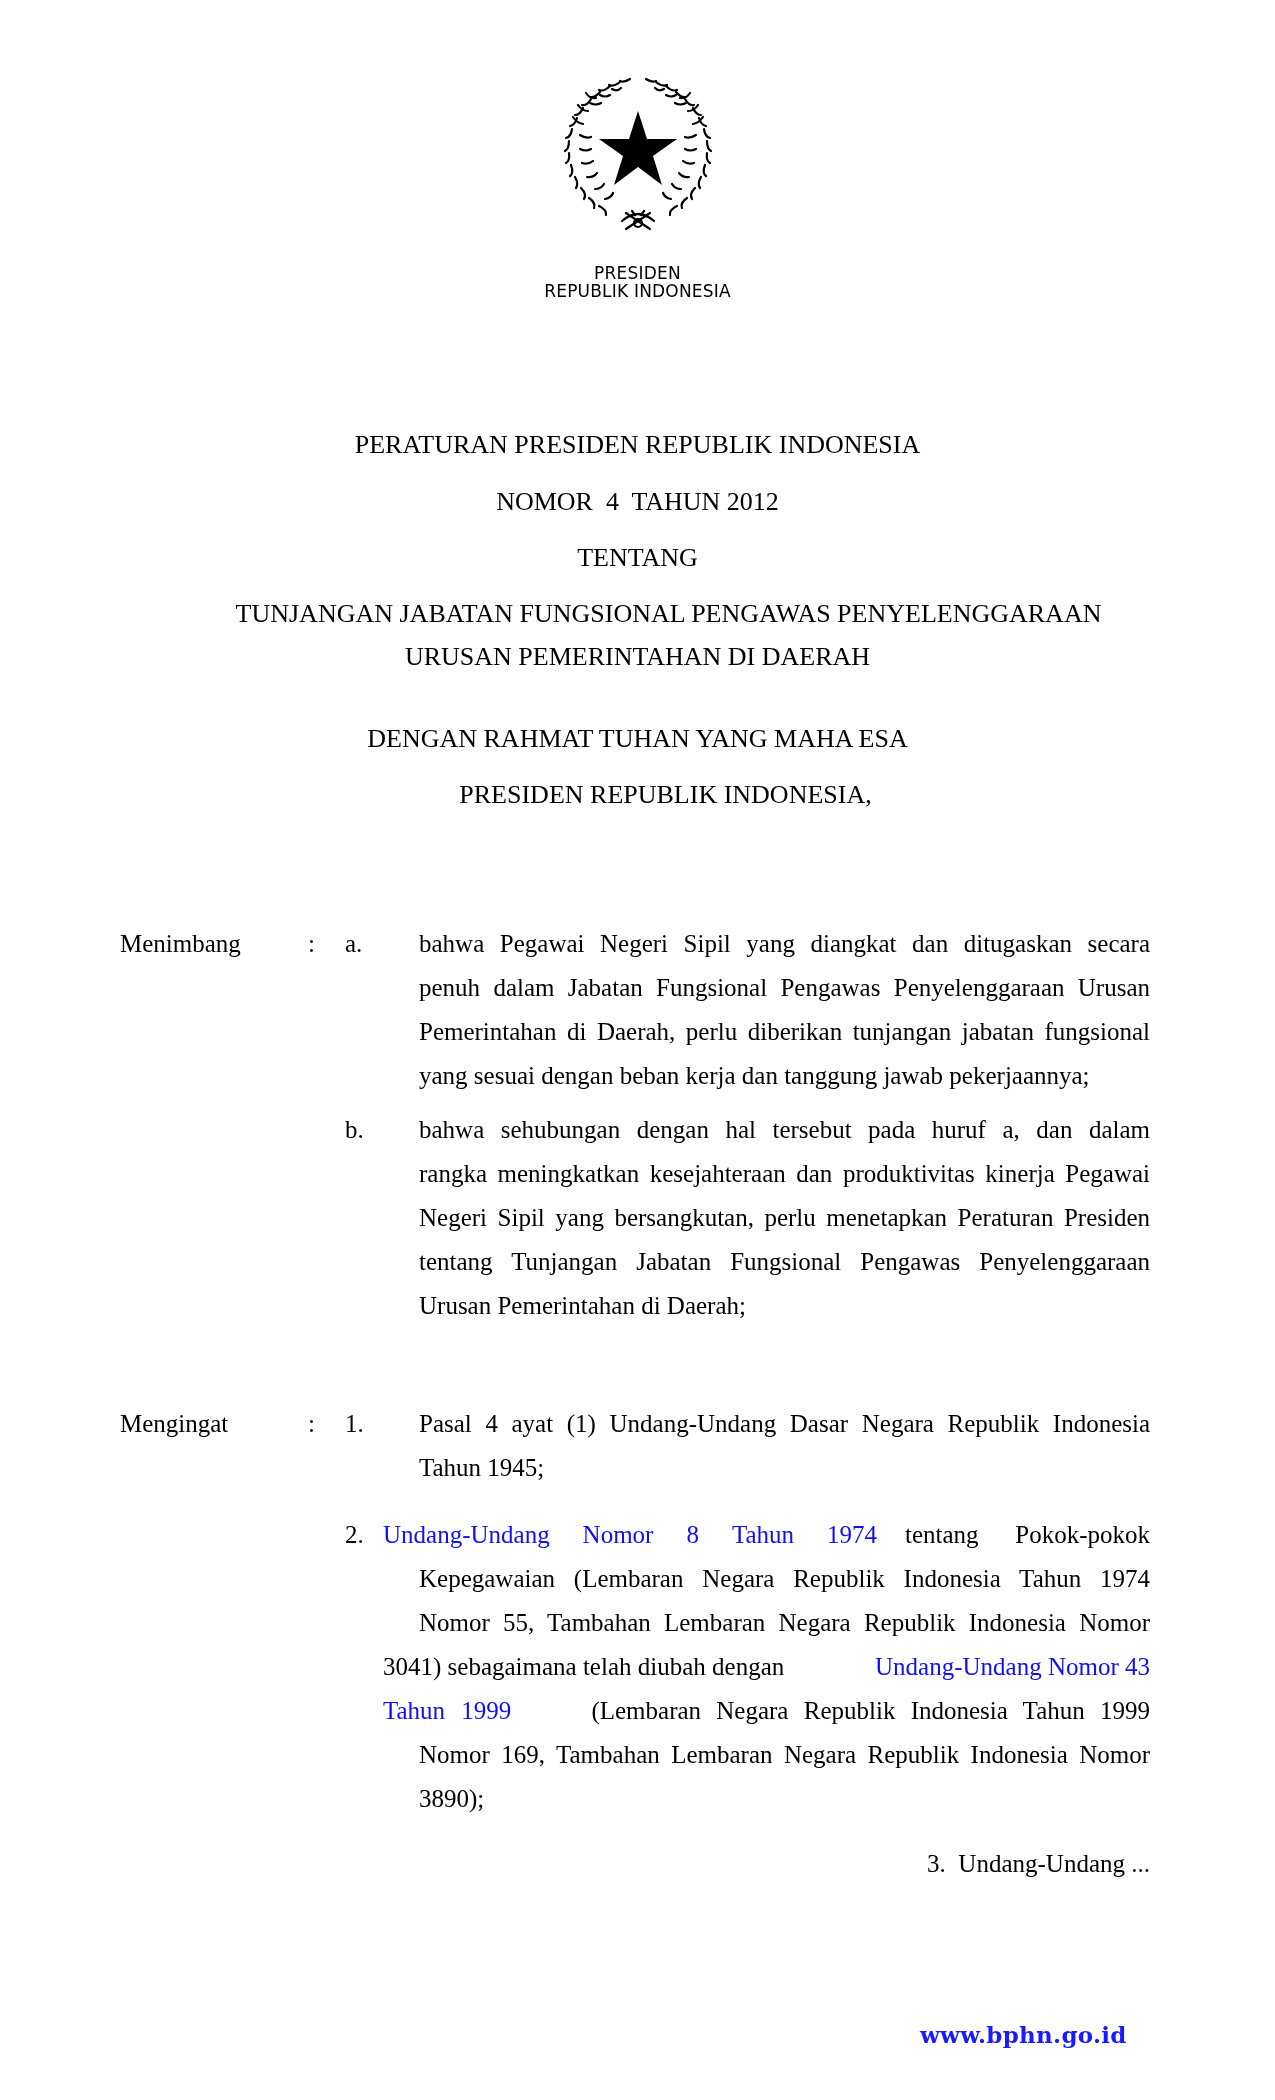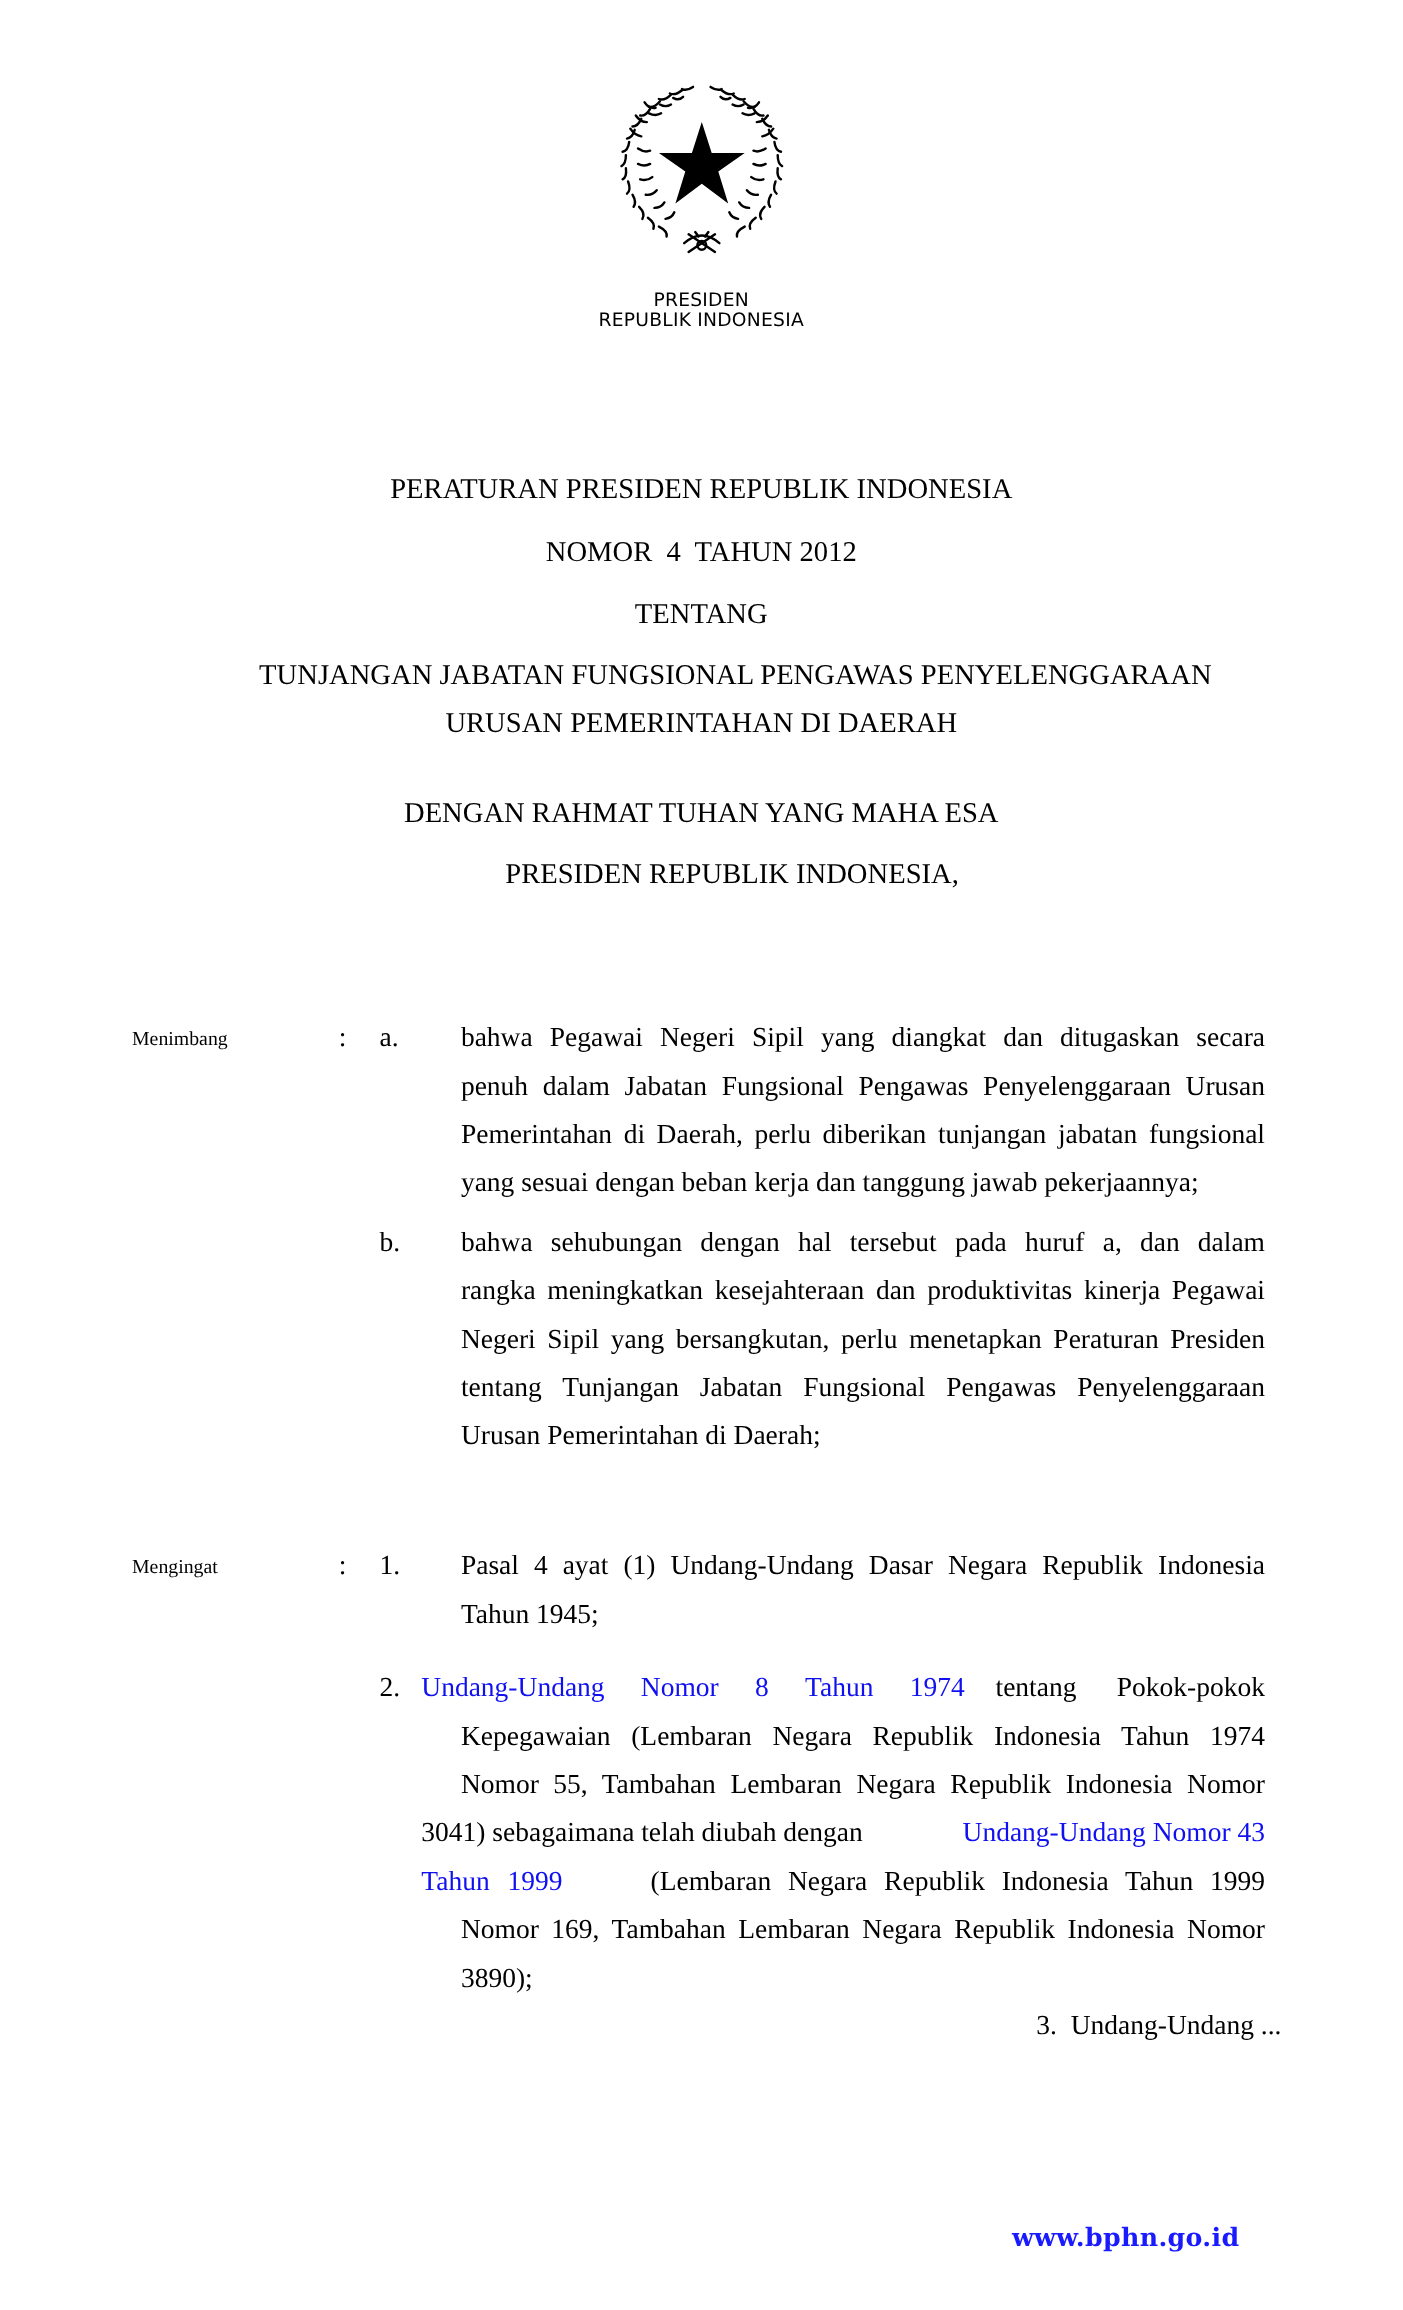--- a/index.html
+++ b/index.html
@@ -3,28 +3,28 @@
 <meta charset="utf-8">
 <style>
   html, body { margin: 0; padding: 0; background: #ffffff; }
   body { width: 1275px; height: 2100px; position: relative; overflow: hidden;
          font-family: "Liberation Serif", "DejaVu Serif", serif; color: #000; }
   .abs { position: absolute; }
   .emblem { left: 560px; top: 73px; width: 156px; height: 164px; }
   .hdr-sans { font-family: "DejaVu Sans", "Liberation Sans", sans-serif; font-size: 17px;
               left: 0; width: 1275px; text-align: center; letter-spacing: 0.2px; }
   .center { left: 0; width: 1275px; text-align: center; font-size: 26px; line-height: 30px; white-space: nowrap; }
-  .label { font-size: 18px; line-height: 30px; }
+  .label { font-size: 25px; line-height: 30px; }
   .colon { font-size: 25px; line-height: 30px; }
   .marker { font-size: 25px; line-height: 30px; }
   .para { left: 383px; width: 767px; font-size: 25px; line-height: 44px; text-align: justify; }
   .para .line { display: block; height: 44px; text-align: justify; text-align-last: justify; white-space: nowrap; margin-left: 36px; }
   .para .line.last { text-align-last: left; }
   .link { color: #1010f0; }
-  .cont { right: 110px; font-size: 25px; line-height: 30px; }
+  .cont { right: 125px; font-size: 25px; line-height: 30px; margin-top: 22px; }
   .footer { left: 920px; font-family: "DejaVu Serif", "Liberation Serif", serif; font-weight: bold;
             font-size: 23px; color: #1a1aff; letter-spacing: 0.3px; }
   .linejust { display: flex; justify-content: space-between; width: 767px; height: 44px; white-space: nowrap; }
 </style>
 </head>
 <body>
 
 <div class="abs emblem">
   <svg width="156" height="164" viewBox="0 0 156 164">
     <g fill="none" stroke="#000" stroke-width="2.2" stroke-linecap="round">

